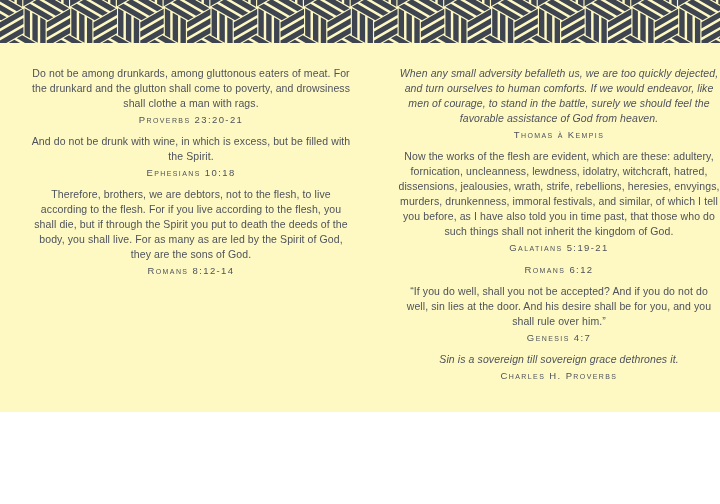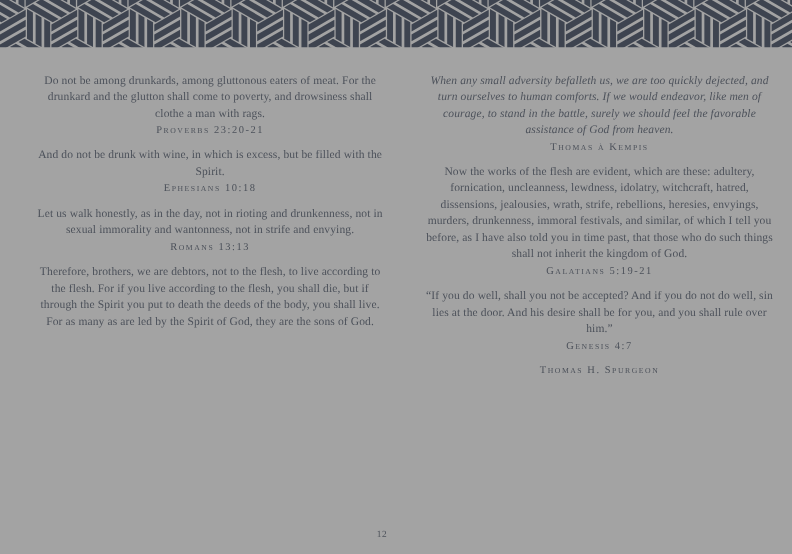--- a/index.html
+++ b/index.html
@@ -1,39 +1,39 @@
 <!DOCTYPE html>
 <html><head>
 <meta charset="utf-8">
 <style>
   html, body { margin: 0; padding: 0; background: #ffffff; }
   .spread {
     position: relative;
     width: 720px;
-    height: 504px;
-    background: #a3a3a3;
+    height: 412px;
+    background: #fef9c3;
     overflow: hidden;
-    font-family: Liberation Serif, serif;
+    font-family: Liberation Sans, sans-serif;
     color: #4d525b;
   }
   .band {
     position: absolute;
     top: 0; left: 0;
     width: 720px; height: 43px;
     display: block;
   }
   .page {
     position: absolute;
     top: 43px;
     width: 322px;
     height: 461px;
     text-align: center;
   }
   .page-left  { left: 30px; }
-  .page-right { left: 384px; }
+  .page-right { left: 398px; }
   .page-content { padding-top: 23px; }
   .quote { margin: 0 0 7px 0; }
   .qtext {
     margin: 0;
     font-size: 10.5px;
     line-height: 15px;
     letter-spacing: 0.1px;
   }
   .qtext.italic { font-style: italic; }
   .attr {
@@ -583,57 +583,56 @@
       </div>
 
       <div class="quote">
         <p class="qtext">And do not be drunk with wine, in which is excess, but be filled with the Spirit.</p>
         <p class="attr">Ephesians 10:18</p>
       </div>
 
       <div class="quote">
       </div>
 
-      <div class="quote">
-        <p class="qtext">Let us walk honestly, as in the day, not in rioting and drunkenness, not in sexual immorality and wantonness, not in strife and envying.</p>
-        <p class="attr">Romans 13:13</p>
-      </div>
 
       <div class="quote">
       </div>
 
       <div class="quote">
         <p class="qtext">Therefore, brothers, we are debtors, not to the flesh, to live according to the flesh. For if you live according to the flesh, you shall die, but if through the Spirit you put to death the deeds of the body, you shall live. For as many as are led by the Spirit of God, they are the sons of God.</p>
+        <p class="attr">Romans 8:12-14</p>
       </div>
 
     </div>
     <div class="page-number">12</div>
   </div>
 
   <div class="page page-right">
     <div class="page-content">
 
       <div class="quote">
         <p class="qtext italic">When any small adversity befalleth us, we are too quickly dejected, and turn ourselves to human comforts. If we would endeavor, like men of courage, to stand in the battle, surely we should feel the favorable assistance of God from heaven.</p>
         <p class="attr">Thomas à Kempis</p>
       </div>
 
       <div class="quote">
         <p class="qtext">Now the works of the flesh are evident, which are these: adultery, fornication, uncleanness, lewdness, idolatry, witchcraft, hatred, dissensions, jealousies, wrath, strife, rebellions, heresies, envyings, murders, drunkenness, immoral festivals, and similar, of which I tell you before, as I have also told you in time past, that those who do such things shall not inherit the kingdom of God.</p>
         <p class="attr">Galatians 5:19-21</p>
       </div>
 
       <div class="quote">
+        <p class="attr">Romans 6:12</p>
       </div>
 
       <div class="quote">
         <p class="qtext">“If you do well, shall you not be accepted? And if you do not do well, sin lies at the door. And his desire shall be for you, and you shall rule over him.”</p>
         <p class="attr">Genesis 4:7</p>
       </div>
 
       <div class="quote">
-        <p class="attr">Thomas H. Spurgeon</p>
+        <p class="qtext italic">Sin is a sovereign till sovereign grace dethrones it.</p>
+        <p class="attr">Charles H. Proverbs</p>
       </div>
 
     </div>
   </div>
 
 </div>
 
 </body></html>

